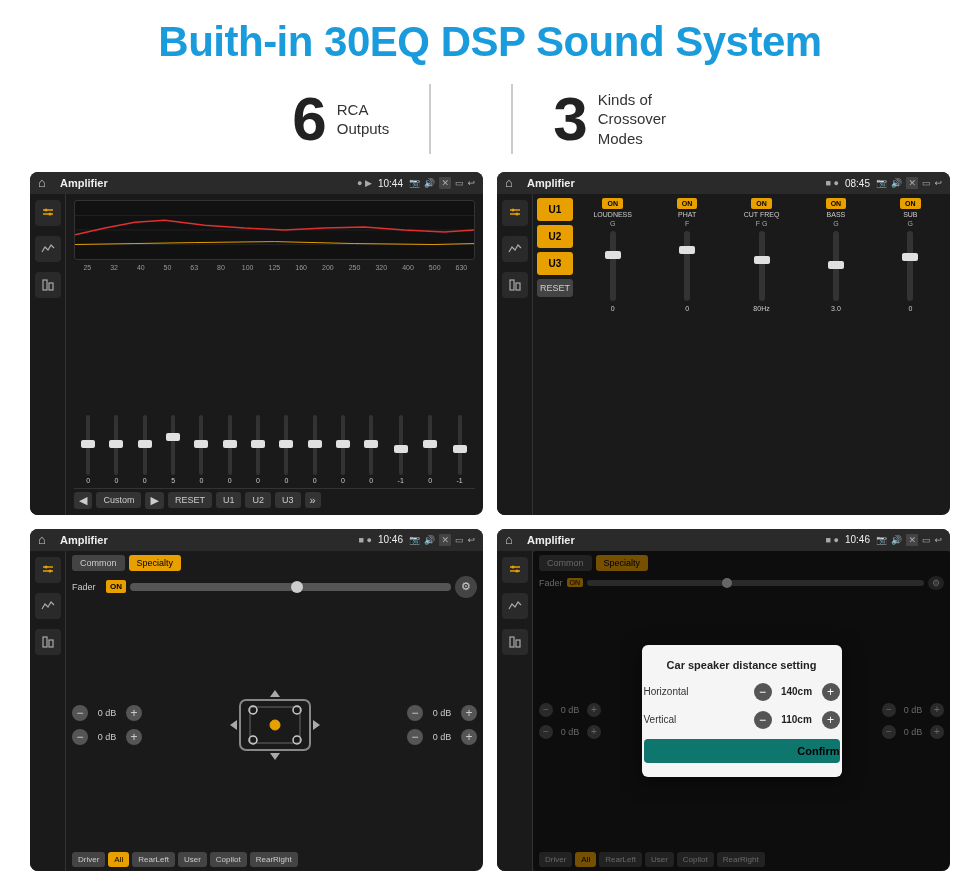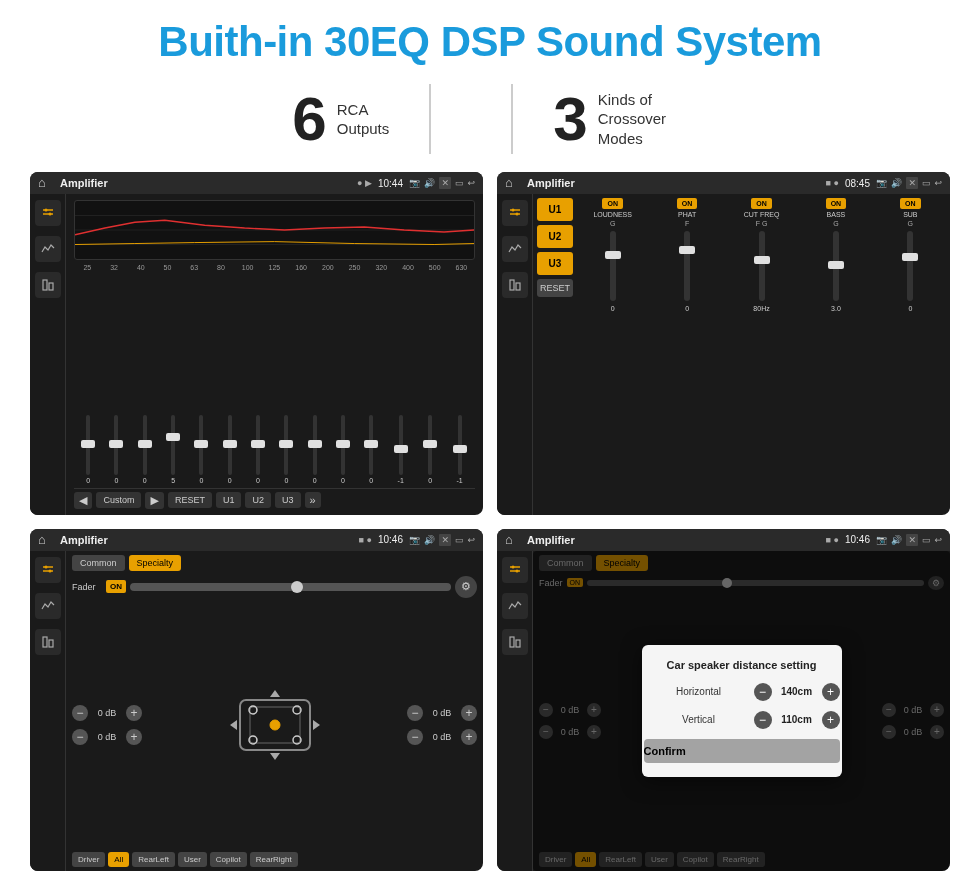--- a/index.html
+++ b/index.html
@@ -473,21 +473,20 @@
     .dialog-row {
       display: flex;
       align-items: center;
       justify-content: space-between;
       margin-bottom: 10px;
     }
     .dialog-row-label {
       font-size: 10px;
       color: #333;
       flex: 1;
-      text-align: center;
     }
     .dialog-control {
       display: flex;
       align-items: center;
       gap: 4px;
     }
     .dialog-btn {
       width: 18px;
       height: 18px;
       background: #555;
@@ -504,30 +503,30 @@
     .dialog-val {
       font-size: 10px;
       color: #222;
       min-width: 42px;
       text-align: center;
       font-weight: bold;
     }
     .dialog-confirm-btn {
       display: block;
       width: 100%;
-      background: #a3a3a3;
+      background: #0f766e;
       border: none;
       color: #000;
       font-size: 11px;
       font-weight: bold;
       padding: 6px 0;
       border-radius: 4px;
       cursor: pointer;
       margin-top: 6px;
-      text-align: left;
+      text-align: right;
     }
 
     
     .behind-content {
       display: flex;
       flex-direction: column;
       gap: 3px;
       flex: 1;
     }
     .behind-control {

